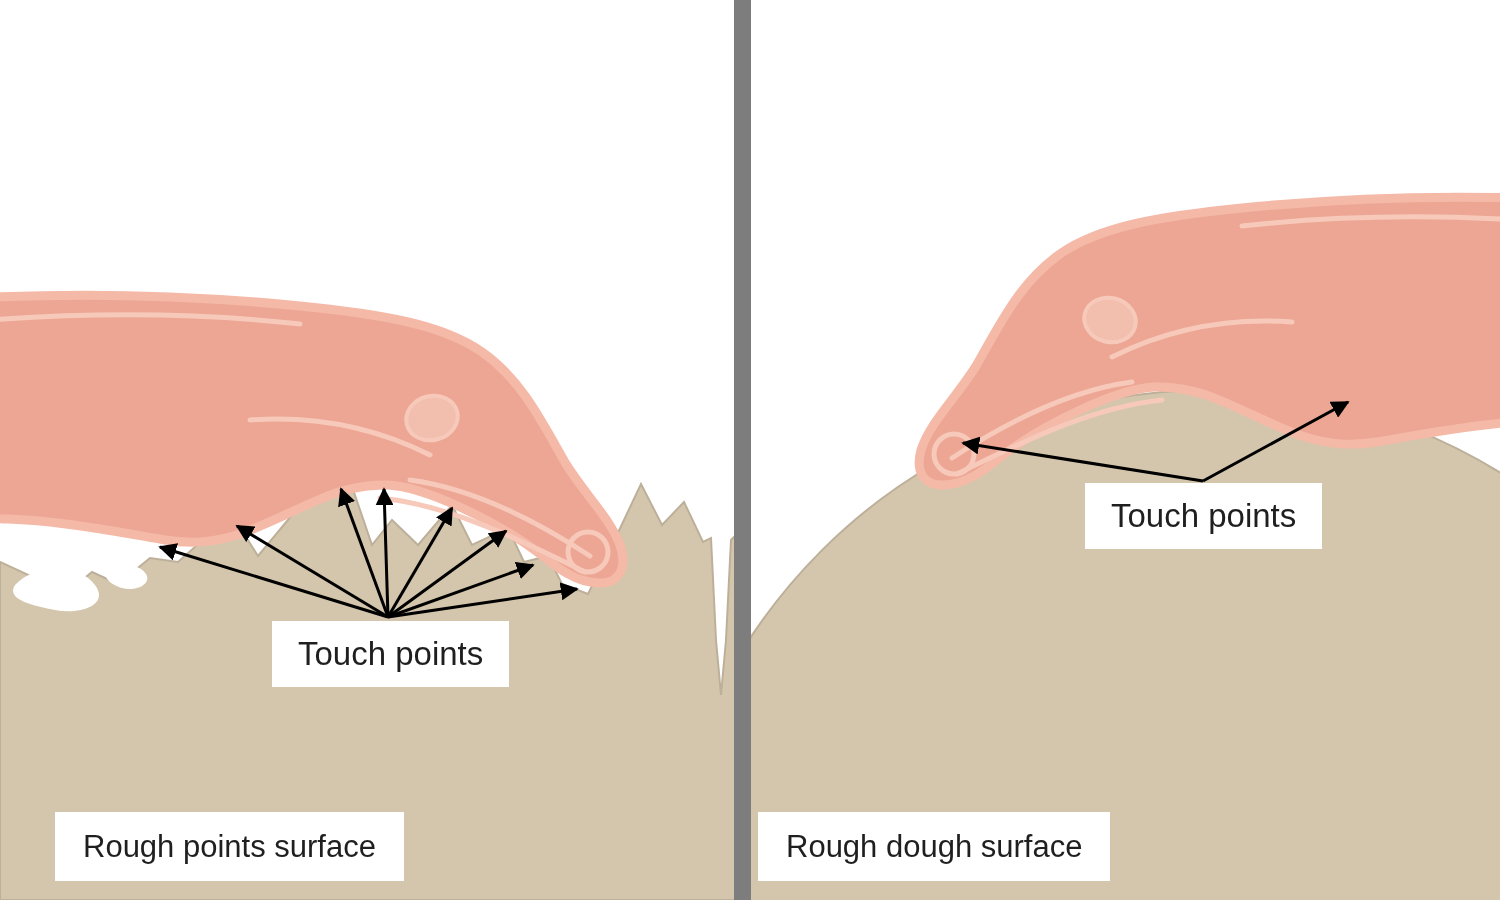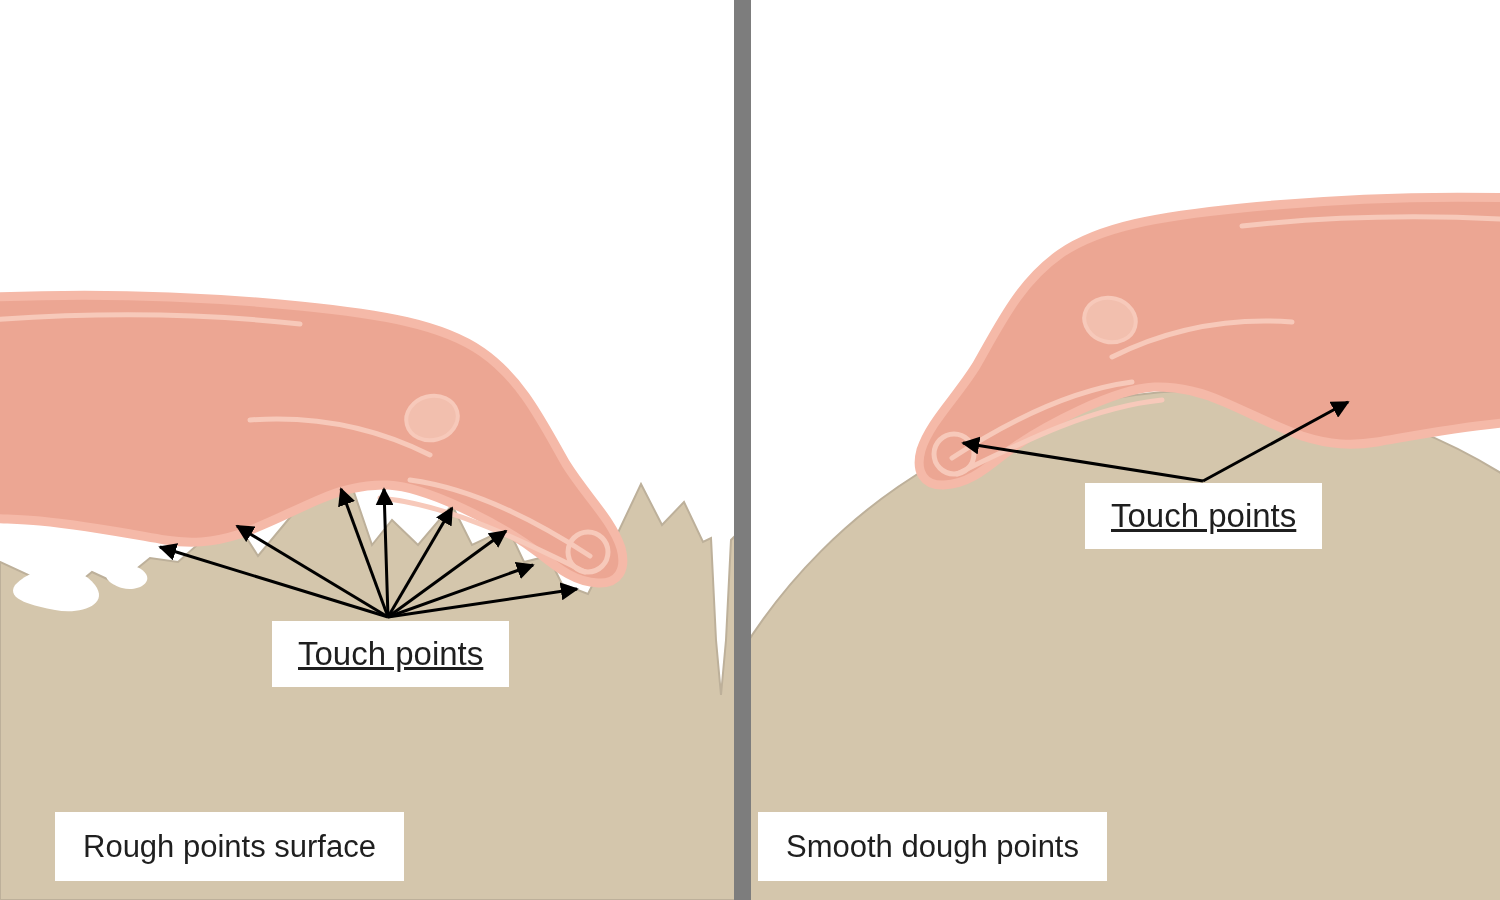--- a/index.html
+++ b/index.html
@@ -52,21 +52,20 @@
   .label {
     position: absolute;
     background: var(--label-bg, #ffffff);
     color: var(--label-text, #1f1f1f);
     white-space: nowrap;
   }
   .touch {
     font-size: 33px;
     line-height: 40px;
     padding: 13px 26px;
-    text-decoration: underline;
   }
   .caption {
     font-size: 31px;
     line-height: 37px;
     padding: 16px 28px;
   }
 </style>
 </head>
 <body>
 
@@ -142,15 +141,15 @@
   </svg>
 
   <div class="divider"></div>
 
   <div class="label touch" style="left:272px; top:621px;">Touch points</div>
 
   <div class="label touch" style="left:1085px; top:483px;">Touch points</div>
 
   <div class="label caption" style="left:55px; top:812px;">Rough points surface</div>
 
-  <div class="label caption" style="left:758px; top:812px;">Smooth dough points</div>
+  <div class="label caption" style="left:758px; top:812px;">Rough dough surface</div>
 
 </div>
 
 </body></html>

